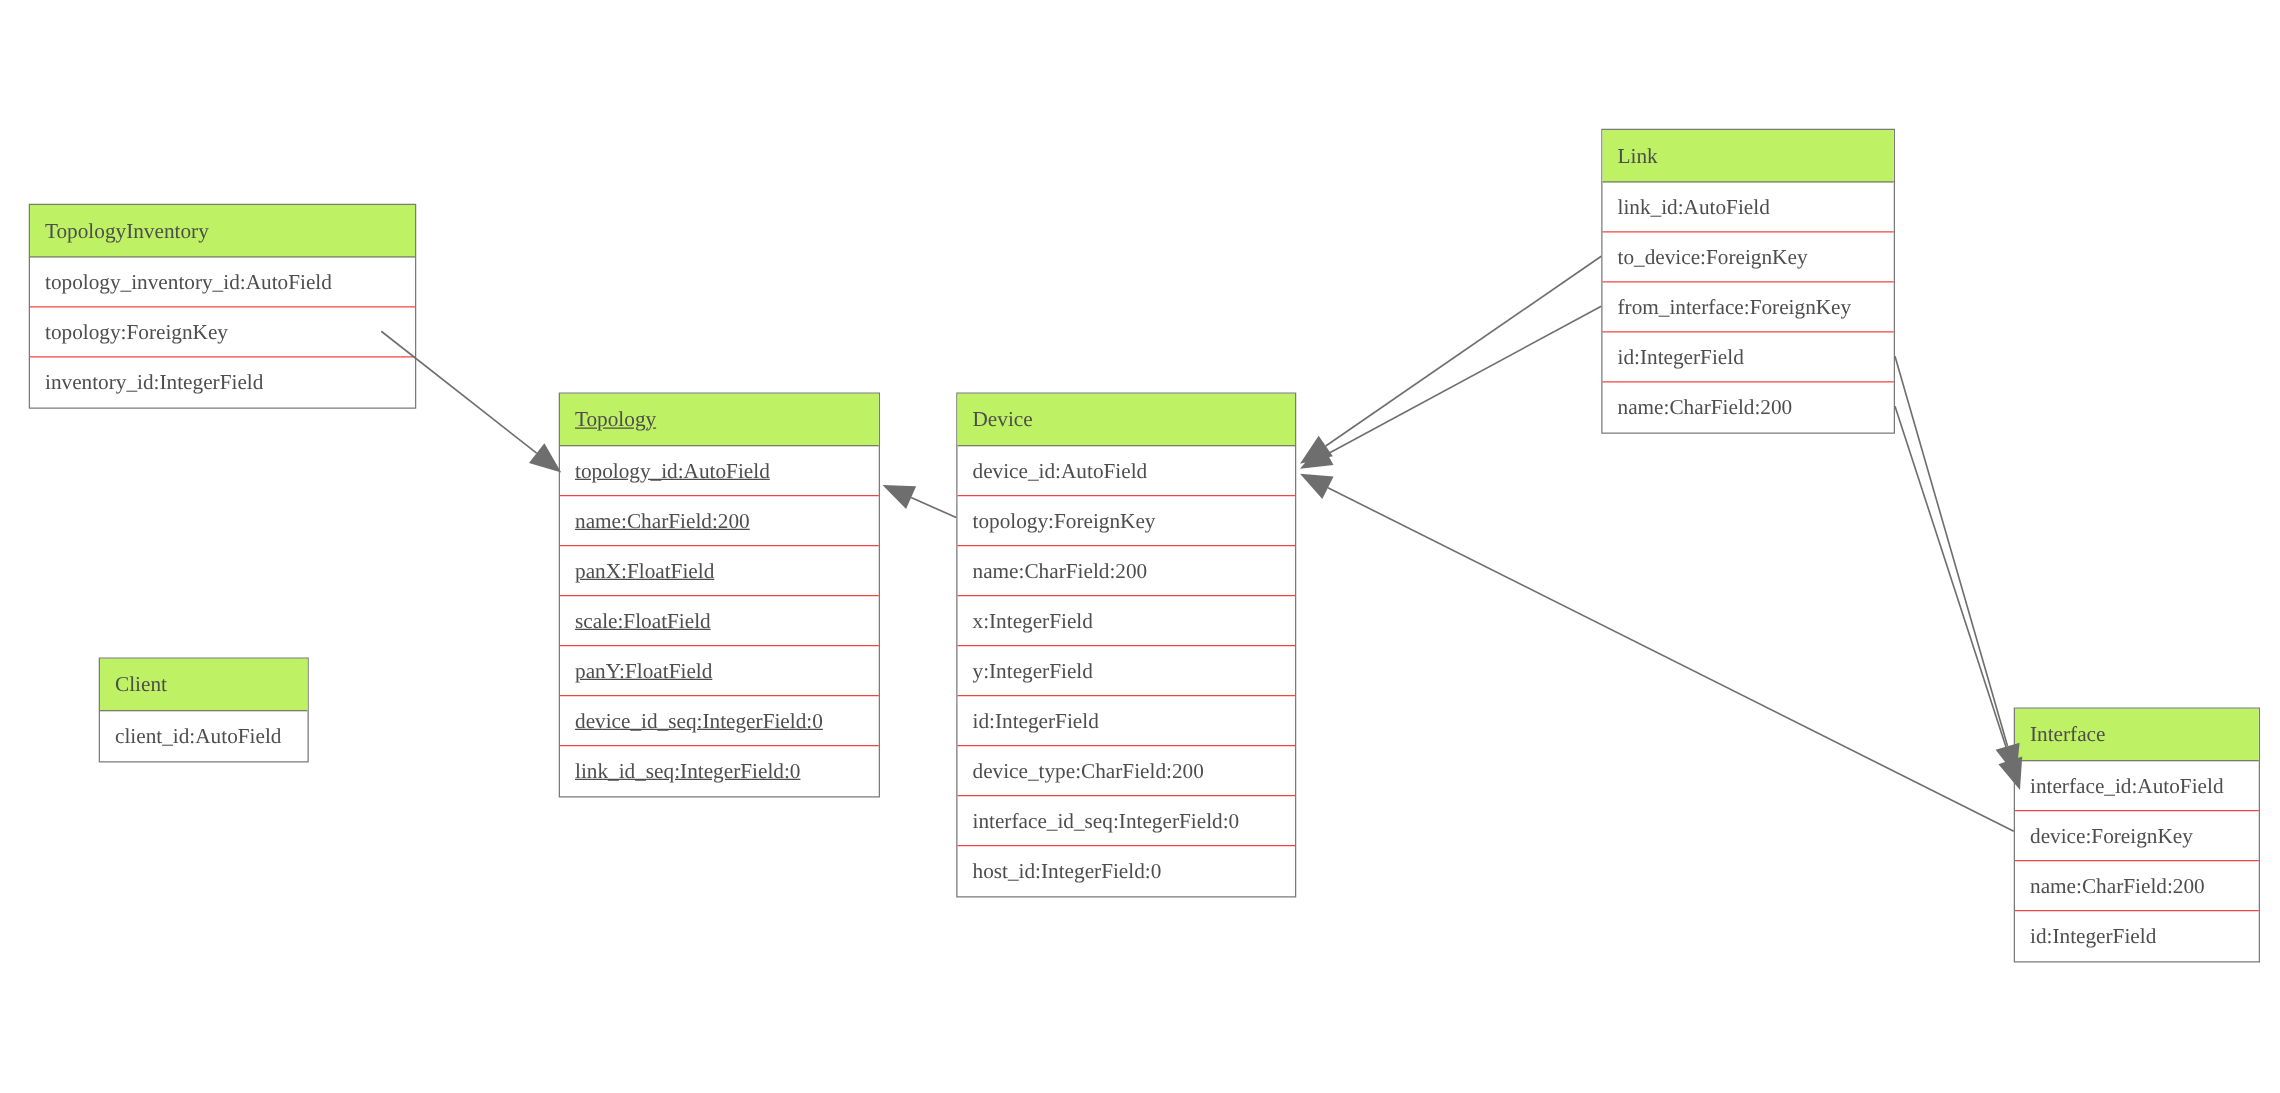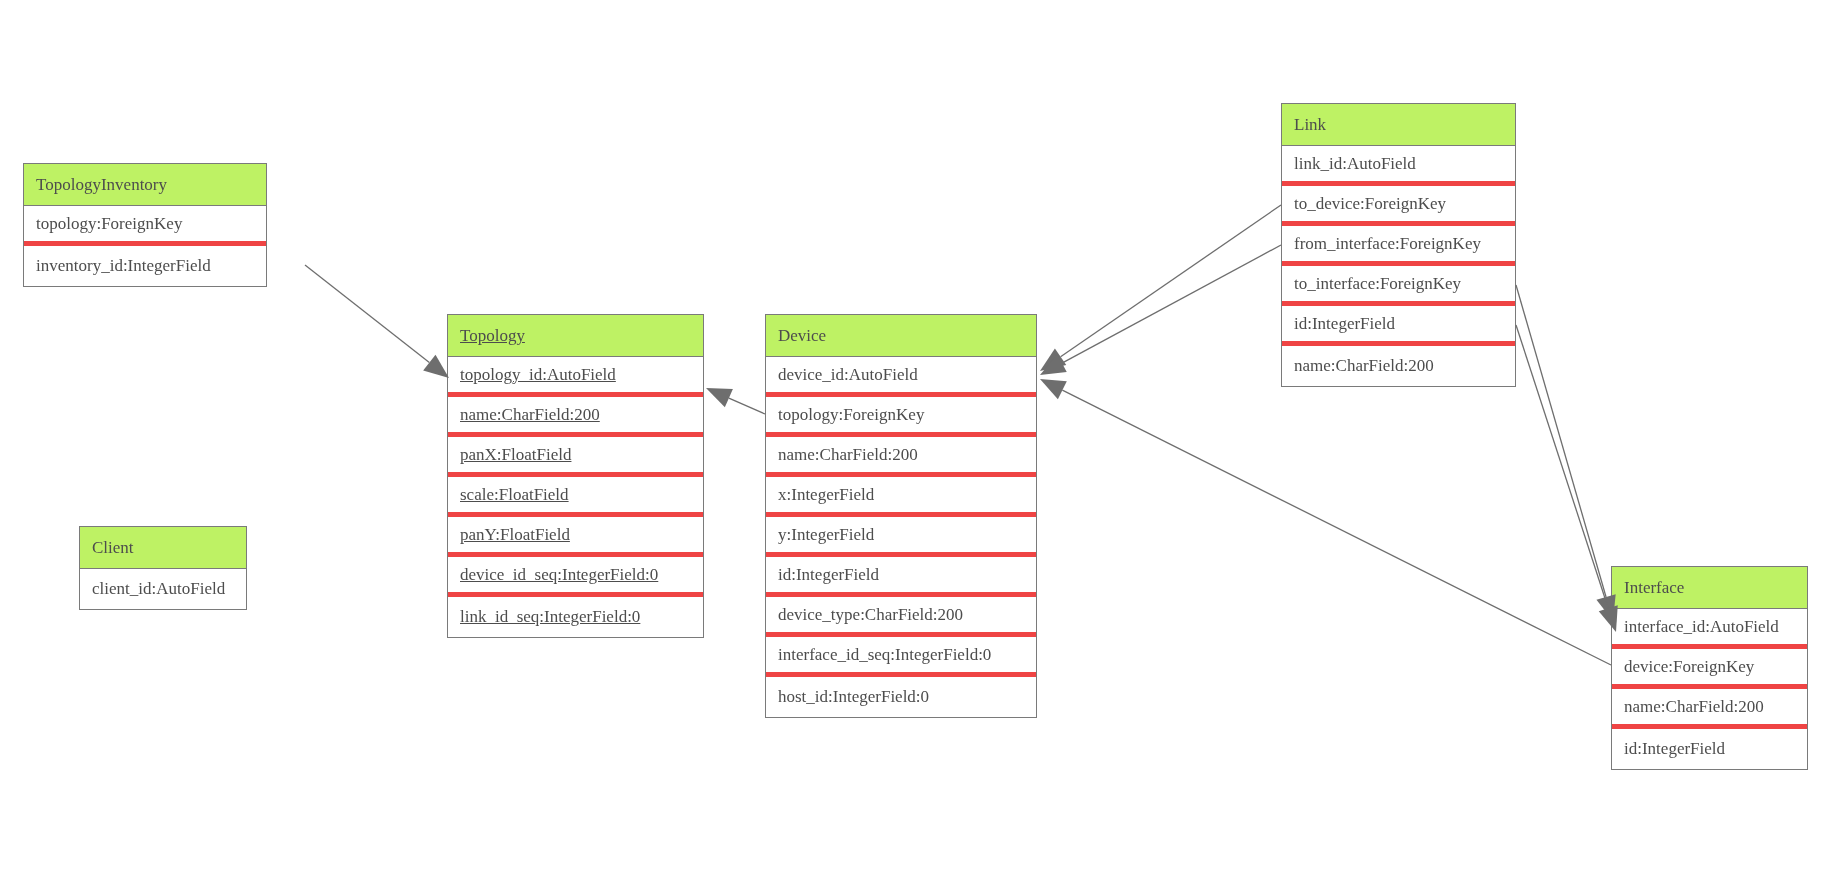--- a/index.html
+++ b/index.html
@@ -23,46 +23,47 @@
     background: #bef264;
     border-bottom: 1px solid #7a7a7a;
     display: flex; align-items: center;
     padding: 0 12px;
     white-space: nowrap;
   }
   .erow {
     height: 40px;
     display: flex; align-items: center;
     padding: 0 12px;
-    border-bottom: 5px solid #ef4444;
+    border-bottom: 1px solid #ef4444;
     white-space: nowrap;
   }
   .erow:last-child { border-bottom: none; }
 
   
-  #e-topology-inventory { left: 23px;   top: 163px; width: 244px; }
+  #e-topology-inventory { left: 23px;   top: 163px; width: 310px; }
   #e-topology           { left: 447px;  top: 314px; width: 257px; text-decoration: underline; }
   #e-client             { left: 79px;   top: 526px; width: 168px; }
   #e-device             { left: 765px;  top: 314px; width: 272px; }
   #e-link               { left: 1281px; top: 103px; width: 235px; }
   #e-interface          { left: 1611px; top: 566px; width: 197px; text-align: right; }
 
   svg.edges {
     position: absolute; left: 0; top: 0;
     width: 1824px; height: 874px;
     pointer-events: none;
   }
 </style>
 </head>
 <body>
 
 <div class="canvas">
 
   <div class="entity" id="e-topology-inventory">
     <div class="ehead">TopologyInventory</div>
+    <div class="erow">topology_inventory_id:AutoField</div>
     <div class="erow">topology:ForeignKey</div>
     <div class="erow">inventory_id:IntegerField</div>
   </div>
 
   <div class="entity" id="e-topology">
     <div class="ehead">Topology</div>
     <div class="erow">topology_id:AutoField</div>
     <div class="erow">name:CharField:200</div>
     <div class="erow">panX:FloatField</div>
     <div class="erow">scale:FloatField</div>
@@ -87,21 +88,20 @@
     <div class="erow">device_type:CharField:200</div>
     <div class="erow">interface_id_seq:IntegerField:0</div>
     <div class="erow">host_id:IntegerField:0</div>
   </div>
 
   <div class="entity" id="e-link">
     <div class="ehead">Link</div>
     <div class="erow">link_id:AutoField</div>
     <div class="erow">to_device:ForeignKey</div>
     <div class="erow">from_interface:ForeignKey</div>
-    <div class="erow">to_interface:ForeignKey</div>
     <div class="erow">id:IntegerField</div>
     <div class="erow">name:CharField:200</div>
   </div>
 
   <div class="entity" id="e-interface">
     <div class="ehead">Interface</div>
     <div class="erow">interface_id:AutoField</div>
     <div class="erow">device:ForeignKey</div>
     <div class="erow">name:CharField:200</div>
     <div class="erow">id:IntegerField</div>

